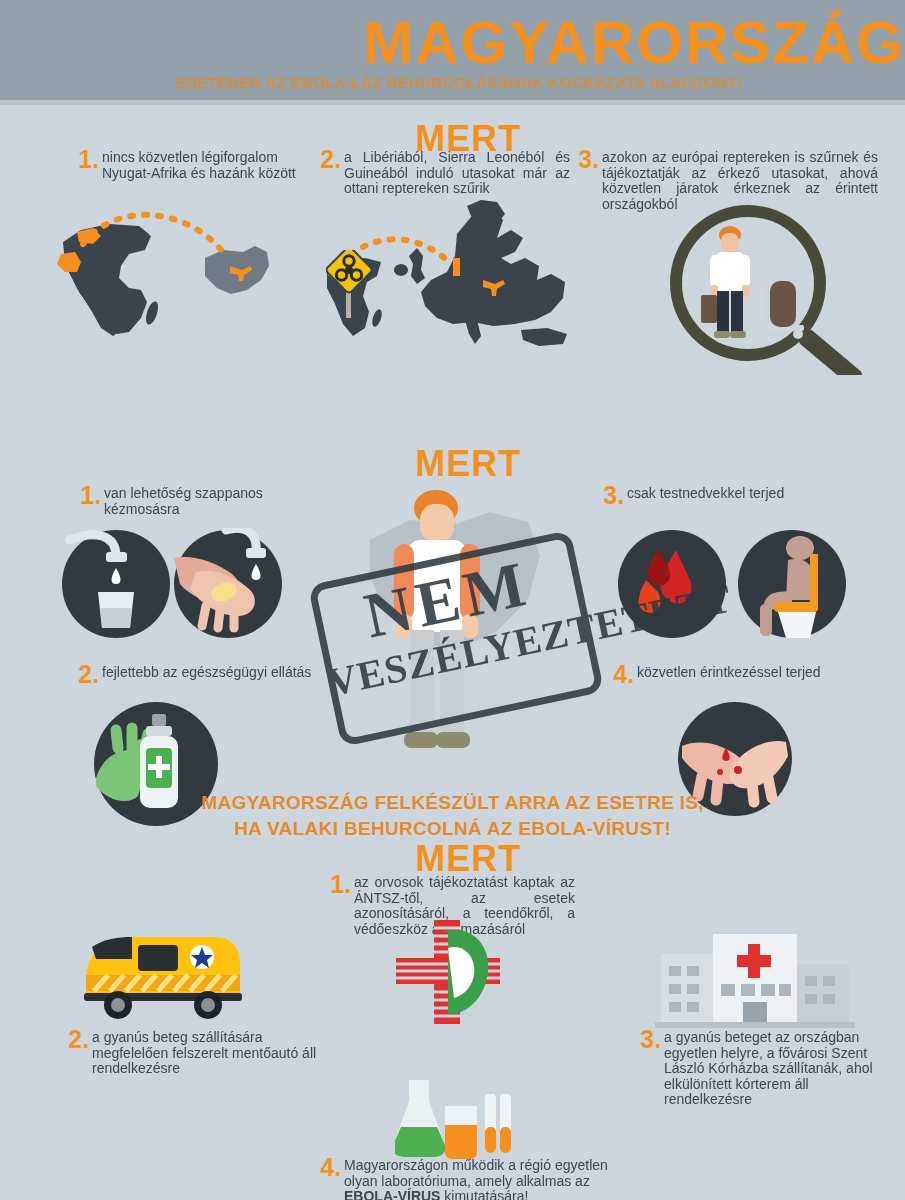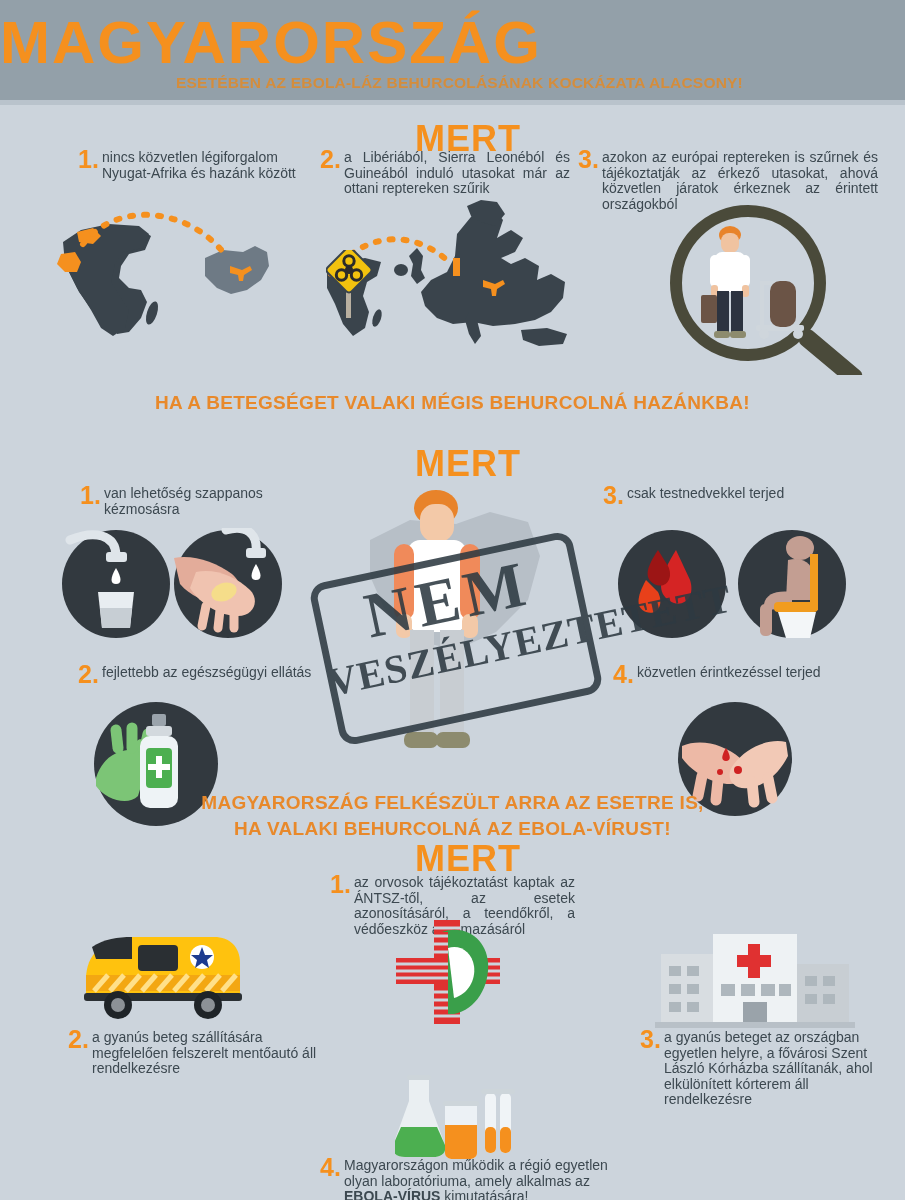--- a/index.html
+++ b/index.html
@@ -17,21 +17,21 @@
   .page { position: relative; width: 905px; height: 1200px; }
 
   
   .header {
     position: absolute; left: 0; top: 0;
     width: 905px; height: 100px;
     background: #93a0a9;
   }
   .header-title {
     position: absolute; left: 0; top: 14px; width: 905px;
-    text-align: left;
+    text-align: right;
     font-size: 60px; font-weight: bold; letter-spacing: 2px;
     color: #f5901e; line-height: 58px;
   }
   .header-sub {
     position: absolute; left: 7px; top: 74px; width: 905px;
     text-align: center;
     font-size: 15.5px; font-weight: bold; letter-spacing: 0.2px;
     color: #e08a2a; opacity: .85;
   }
   .header-rule {
@@ -204,21 +204,20 @@
       <rect x="100" y="76" width="4" height="48" fill="#cfd6dc"></rect>
       <rect x="100" y="76" width="22" height="4" fill="#cfd6dc"></rect>
       <rect x="96" y="120" width="48" height="6" rx="2" fill="#cfd6dc"></rect>
       <circle cx="104" cy="129" r="5" fill="#cfd6dc"></circle>
       <circle cx="138" cy="129" r="5" fill="#cfd6dc"></circle>
       <rect x="110" y="76" width="26" height="46" rx="10" fill="#6b5446"></rect>
     </g>
   </svg>
 
   <div class="banner" style="top:390px">
-    <div>HA A BETEGSÉGET VALAKI MÉGIS BEHURCOLNÁ HAZÁNKBA!</div>
   </div>
 
   <div class="mert" style="top:443px">MERT</div>
 
   <div class="item" style="left:80px; top:486px; width:200px">
     <div class="num">1.</div>
     <div class="txt">van lehetőség szappanos kézmosásra</div>
   </div>
   <div class="item" style="left:78px; top:665px; width:250px">
     <div class="num">2.</div>

